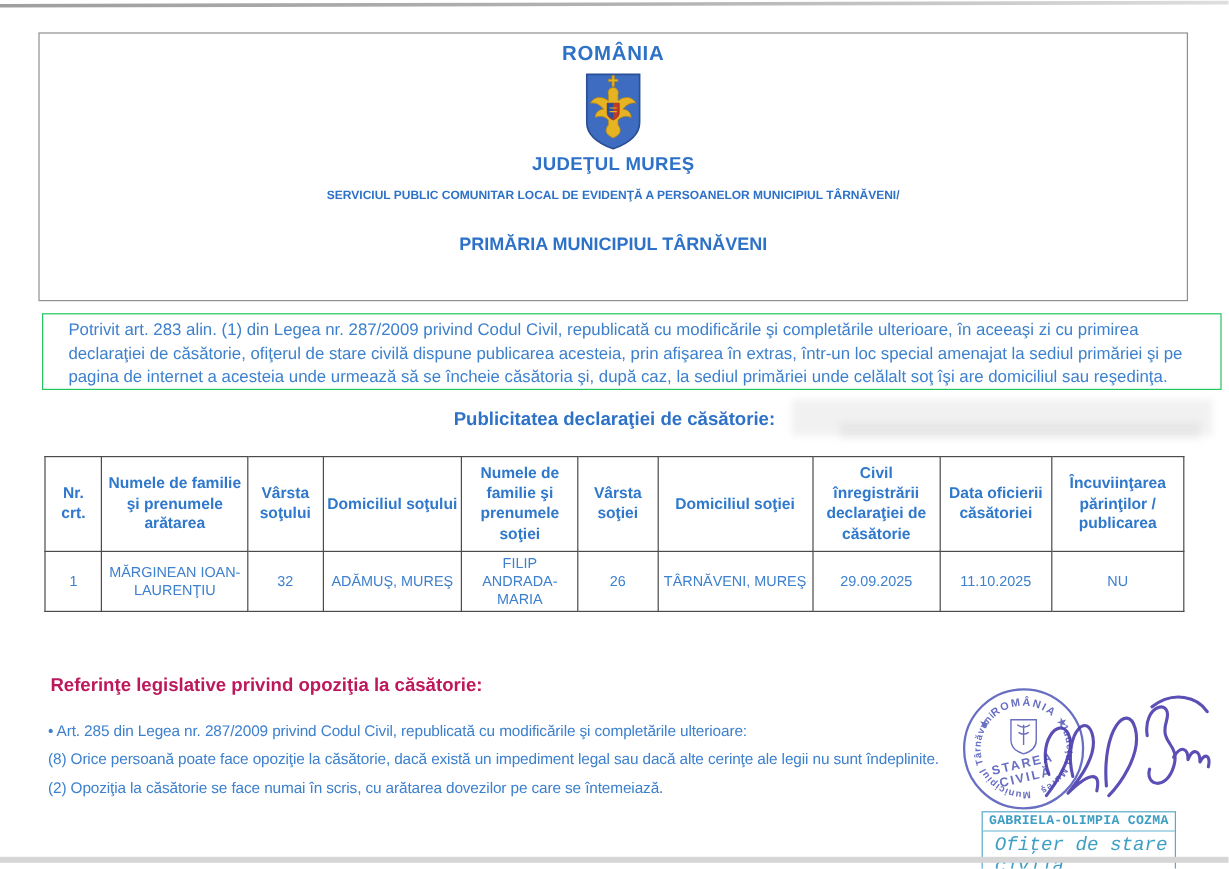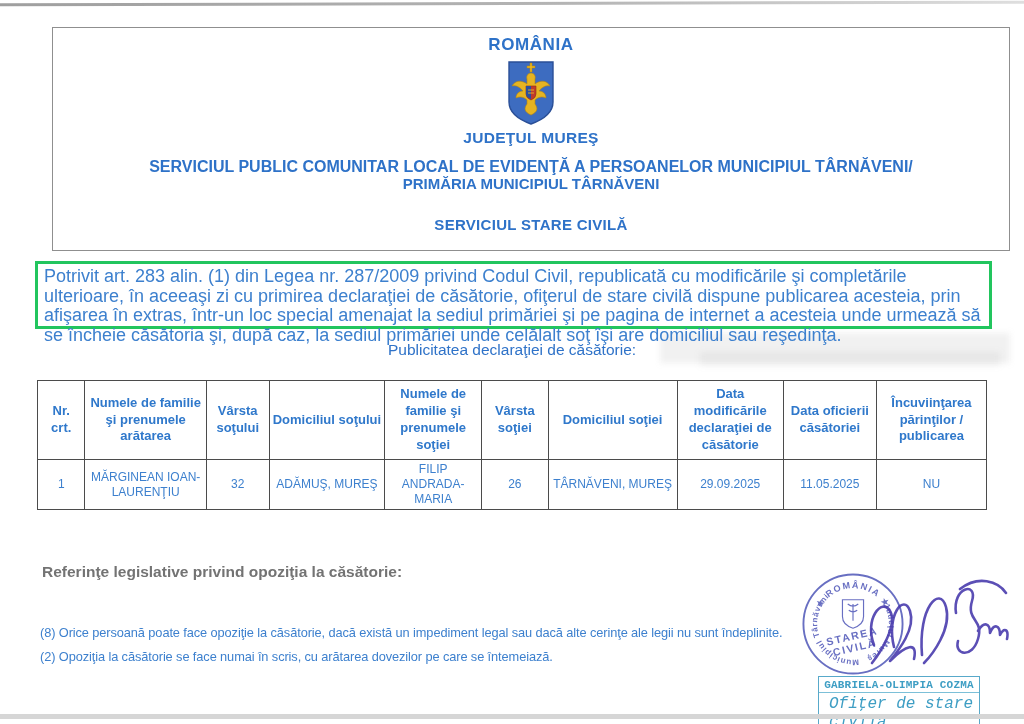--- a/index.html
+++ b/index.html
@@ -9,46 +9,46 @@
   }
   
   .top-line{position:absolute;left:0;top:2px;width:1024px;height:3px;
     background:linear-gradient(90deg,#9f9f9f,#b4b4b4 55%,#dedede);transform:rotate(-0.15deg);}
   .bottom-strip{position:absolute;left:0;top:714px;width:1024px;height:5px;background:#d6d6d6;filter:blur(.6px);}
   .ghost{position:absolute;filter:blur(3px);pointer-events:none;}
   .g1{left:660px;top:333px;width:350px;height:30px;background:rgba(140,140,140,.12);}
   .g2{left:700px;top:352px;width:300px;height:14px;background:rgba(120,120,120,.08);}
 
   
-  .header-box{position:absolute;left:32px;top:27px;width:956px;height:222px;border:1.2px solid #8f8f8f;margin-left:20px;}
+  .header-box{position:absolute;left:32px;top:27px;width:956px;height:222px;border:1.2px solid #8f8f8f;}
   .hb-text{position:absolute;left:0;width:100%;text-align:center;font-weight:bold;color:#2e72c8;}
   .country{top:7px;font-size:17px;letter-spacing:.6px;}
   .coa-wrap{position:absolute;left:0;top:32px;width:100%;text-align:center;}
   .county{top:101px;font-size:15.5px;letter-spacing:.3px;}
-  .ln1{top:130px;font-size:16px;}
-  .ln2{top:147px;font-size:15px;}
+  .ln1{top:130px;font-size:10px;}
+  .ln2{top:167px;font-size:15px;}
   .ln3{top:188px;font-size:15px;letter-spacing:.3px;}
 
   
-  .law-box{position:absolute;left:35px;top:261px;width:939px;height:56px;border:3px solid #22c55e;
-    padding:3px 6px;font-size:18px;line-height:19.5px;color:#3d80ce;text-align:left;}
+  .law-box{position:absolute;left:35px;top:261px;width:939px;height:56px;border:1px solid #22c55e;
+    padding:3px 21px;font-size:14px;line-height:19.5px;color:#3d80ce;text-align:left;}
 
   .pub-title{position:absolute;left:0;top:341px;width:100%;text-align:center;
-    font-weight:normal;font-size:15.5px;color:#2e72c8;}
+    font-weight:bold;font-size:15.5px;color:#2e72c8;}
 
   
   table.pub{position:absolute;left:37px;top:380px;width:950px;border-collapse:collapse;table-layout:fixed;}
   table.pub th,table.pub td{border:1px solid #4b4b4b;text-align:center;vertical-align:middle;padding:2px 3px;}
   table.pub th{height:74px;font-size:13px;font-weight:bold;color:#2f78cb;line-height:1.3;}
   table.pub td{height:34px;font-size:12px;color:#3d80ce;font-weight:normal;line-height:1.25;}
   .c1{width:5%}.c2{width:12.8%}.c3{width:6.6%}.c4{width:12.2%}.c5{width:10.2%}
   .c6{width:7%}.c7{width:13.6%}.c8{width:11.2%}.c9{width:9.8%}.c10{width:11.6%}
 
   
-  .refs-title{position:absolute;left:42px;top:563px;font-weight:bold;font-size:15.5px;color:#737373;text-align:right;}
+  .refs-title{position:absolute;left:42px;top:563px;font-weight:bold;font-size:15.5px;color:#be185d;text-align:right;}
   .ref-line{position:absolute;left:40px;font-size:12.8px;color:#3d80ce;white-space:nowrap;letter-spacing:-.1px;}
   .r0{top:601px;}.r1{top:625px;}.r2{top:649px;}
 
   
   .round-stamp{position:absolute;left:795px;top:566px;width:116px;height:116px;opacity:.92;}
   .signature{position:absolute;left:860px;top:567px;width:152px;height:114px;}
   .officer-stamp{position:absolute;left:818px;top:676px;width:160px;border:1.4px solid #58a9ca;color:#3e9ec4;background:rgba(255,255,255,.6);font-family:Liberation Mono, monospace;}
   .officer-name{font-size:11px;font-weight:bold;letter-spacing:.2px;text-align:center;padding:2px 2px 1px;border-bottom:1px solid #7cc0d8;}
   .officer-title{font-size:16px;font-style:italic;padding:2px 4px 3px 10px;}
   .officer-dash{position:absolute;right:8px;bottom:5px;width:20px;border-bottom:1.2px solid #58a9ca;}
@@ -70,21 +70,20 @@
         <path d="M24,3 h2 v3 h3 v2 h-3 v4 h-2 v-4 h-3 v-2 h3 z" fill="#e6b422" stroke="#b8860b" stroke-width="0.5"></path>
         <path d="M25,13 C22,13 20,16 21,19 L21,24 C16,20 9,20 6,26 C10,25 14,27 17,31 C13,31 10,34 10,38 C14,36 18,37 21,40 L21,44 C18,48 18,52 25,55 C32,52 32,48 29,44 L29,40 C32,37 36,36 40,38 C40,34 37,31 33,31 C36,27 40,25 44,26 C41,20 34,20 29,24 L29,19 C30,16 28,13 25,13 Z" fill="#e6b422" stroke="#b8860b" stroke-width="0.6"></path>
         <path d="M20,26 h10 v8 q0,4 -5,6 q-5,-2 -5,-6 z" fill="#c03a2b" stroke="#8f2b1f" stroke-width="0.6"></path>
         <path d="M20,26 h5 v13.2 q-5,-2 -5,-5.2 z" fill="#2b4f9e"></path>
         <path d="M22,30 h6 M22,33 h6" stroke="#e6b422" stroke-width="0.9"></path>
       </svg>
     </div>
     <div class="hb-text county">JUDEŢUL MUREŞ</div>
     <div class="hb-text ln1">SERVICIUL PUBLIC COMUNITAR LOCAL DE EVIDENŢĂ A PERSOANELOR MUNICIPIUL TÂRNĂVENI/</div>
     <div class="hb-text ln2">PRIMĂRIA MUNICIPIUL TÂRNĂVENI</div>
-    <div class="hb-text ln3">SERVICIUL STARE CIVILĂ</div>
   </div>
 
   <div class="law-box">Potrivit art. 283 alin. (1) din Legea nr. 287/2009 privind Codul Civil, republicată cu modificările şi completările ulterioare, în aceeaşi zi cu primirea declaraţiei de căsătorie, ofiţerul de stare civilă dispune publicarea acesteia, prin afişarea în extras, într-un loc special amenajat la sediul primăriei şi pe pagina de internet a acesteia unde urmează să se încheie căsătoria şi, după caz, la sediul primăriei unde celălalt soţ îşi are domiciliul sau reşedinţa.</div>
 
   <div class="pub-title">Publicitatea declaraţiei de căsătorie:</div>
 
   <table class="pub">
     <colgroup>
       <col class="c1">
         <col class="c2">
@@ -99,42 +98,43 @@
     </colgroup>
     <thead>
       <tr>
         <th>Nr. crt.</th>
         <th>Numele de familie şi prenumele arătarea</th>
         <th>Vârsta soţului</th>
         <th>Domiciliul soţului</th>
         <th>Numele de familie şi prenumele soţiei</th>
         <th>Vârsta soţiei</th>
         <th>Domiciliul soţiei</th>
-        <th>Data modificările declaraţiei de căsătorie</th>
+        <th>Civil înregistrării declaraţiei de căsătorie</th>
         <th>Data oficierii căsătoriei</th>
         <th>Încuviinţarea părinţilor / publicarea</th>
       </tr>
     </thead>
     <tbody>
       <tr>
         <td>1</td>
         <td>MĂRGINEAN IOAN-LAURENŢIU</td>
         <td>32</td>
         <td>ADĂMUŞ, MUREŞ</td>
         <td>FILIP ANDRADA-MARIA</td>
         <td>26</td>
         <td>TÂRNĂVENI, MUREŞ</td>
         <td>29.09.2025</td>
-        <td>11.05.2025</td>
+        <td>11.10.2025</td>
         <td>NU</td>
       </tr>
     </tbody>
   </table>
 
   <div class="refs-title">Referinţe legislative privind opoziţia la căsătorie:</div>
+  <div class="ref-line r0">• Art. 285 din Legea nr. 287/2009 privind Codul Civil, republicată cu modificările şi completările ulterioare:</div>
   <div class="ref-line r1">(8) Orice persoană poate face opoziţie la căsătorie, dacă există un impediment legal sau dacă alte cerinţe ale legii nu sunt îndeplinite.</div>
   <div class="ref-line r2">(2) Opoziţia la căsătorie se face numai în scris, cu arătarea dovezilor pe care se întemeiază.</div>
 
   <svg class="round-stamp" viewBox="0 0 110 110">
     <defs>
       <path id="arcFromTop" d="M 55 21 A 34 34 0 1 1 55 89 A 34 34 0 1 1 55 21" fill="none"></path>
       <path id="arcFromBottom" d="M 55 89 A 34 34 0 1 1 55 21 A 34 34 0 1 1 55 89" fill="none"></path>
     </defs>
     <circle cx="55" cy="55" r="47" fill="none" stroke="#5c63bd" stroke-width="1.8"></circle>
     <g fill="#5c63bd" font-family="Liberation Sans, sans-serif" font-weight="bold">

